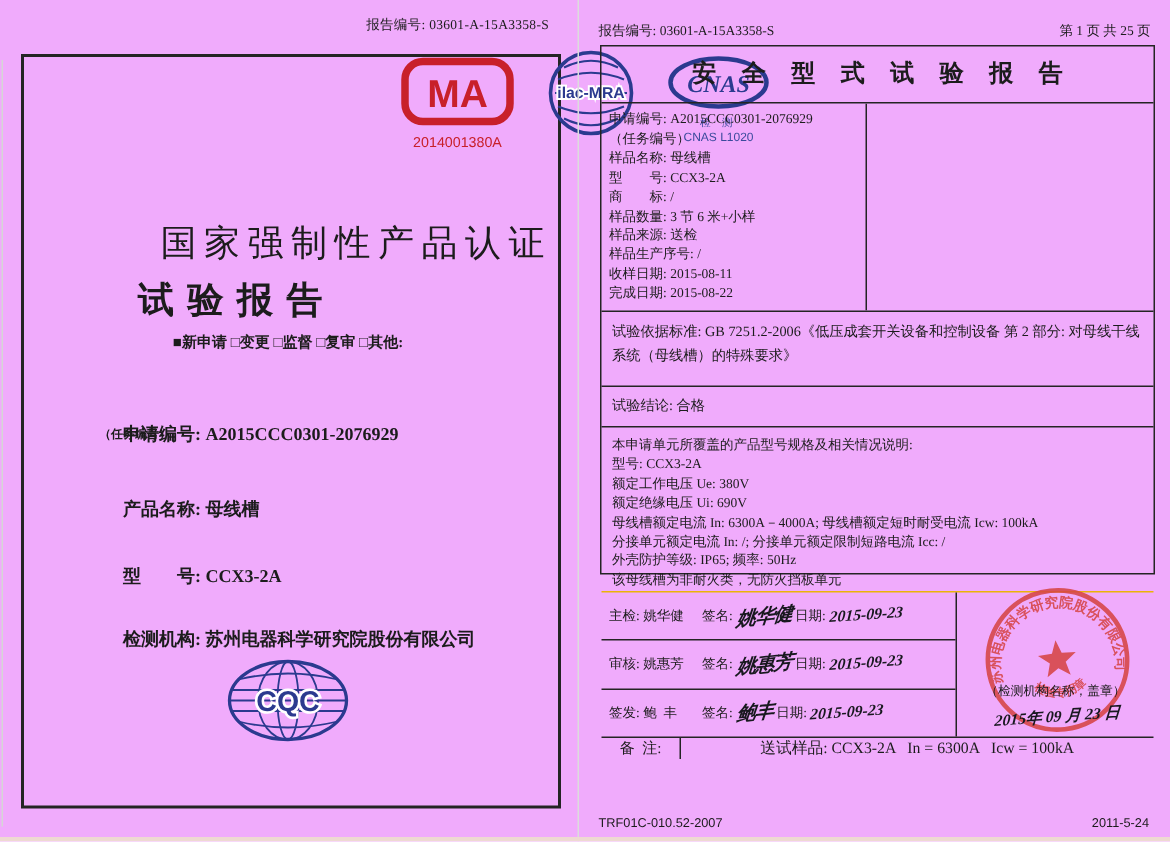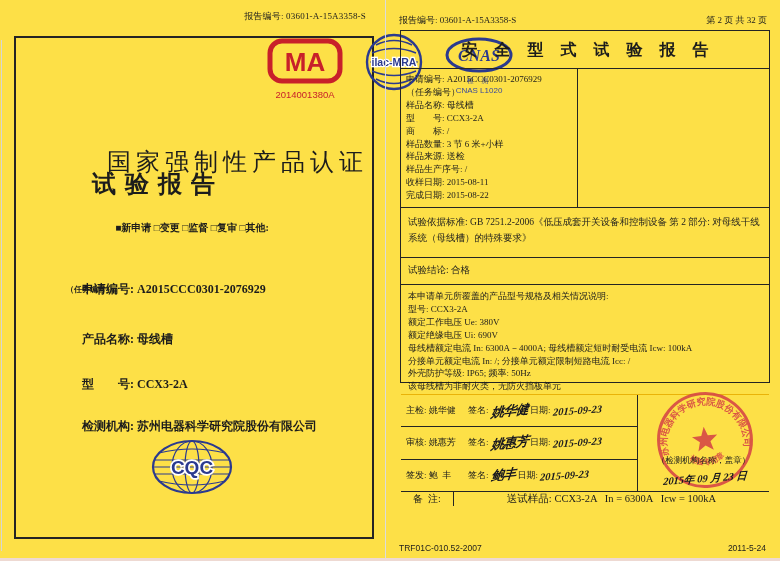--- a/index.html
+++ b/index.html
@@ -1,33 +1,33 @@
 <!DOCTYPE html>
 <html><head>
 <meta charset="utf-8">
 <style>
   html,body{margin:0;padding:0;background:#ffffff;}
-  #canvas{position:relative;width:780px;height:561px;background:#fde047;overflow:hidden;
+  #canvas{position:relative;width:780px;height:561px;background:#f0abfc;overflow:hidden;
           font-family:"Liberation Serif","DejaVu Serif",serif;color:#1c1c1c;}
   
   .page-divider{position:absolute;left:385px;top:0;bottom:0;width:1px;background:#dcdcdc;}
   .scan-left{position:absolute;left:1px;top:40px;bottom:10px;width:1px;background:#d5d5d5;}
   .scan-bottom{position:absolute;left:0;right:0;bottom:0;height:3px;background:#eedAd3;background:#eed9d2;}
 
   
   .l-reportno{position:absolute;top:10px;left:0;width:366px;text-align:right;font-size:9px;letter-spacing:.2px;}
   .l-frame{position:absolute;left:14px;top:36px;width:356px;height:499px;border:2px solid #242424;}
   .l-logos{position:absolute;left:0;right:0;top:30px;display:flex;justify-content:center;align-items:flex-start;gap:20px;}
   .cma-wrap{text-align:center;margin-top:8px;}
   .cma-code{color:#c8202a;font-size:9.5px;font-family:"Liberation Sans",sans-serif;margin-top:1px;}
   .cnas-wrap{text-align:center;margin-top:6px;}
   .cnas-sub1{font-size:7px;color:#3a4a9c;letter-spacing:3px;margin-top:-2px;}
   .cnas-sub2{font-size:8px;color:#3a4a9c;font-family:"Liberation Sans",sans-serif;}
   .l-title1{position:absolute;top:146px;left:6px;width:463px;text-align:center;font-size:24px;font-weight:400;letter-spacing:5px;}
-  .l-title2{position:absolute;top:168px;left:0;width:316px;text-align:center;font-size:24px;font-weight:600;letter-spacing:9px;}
+  .l-title2{position:absolute;top:184px;left:0;width:316px;text-align:center;font-size:24px;font-weight:600;letter-spacing:9px;}
   .l-checks{position:absolute;top:221px;left:0;width:384px;text-align:center;font-size:10px;font-weight:600;white-space:pre;}
   .l-field{position:absolute;left:64px;font-size:12px;font-weight:600;white-space:pre;}
   .l-note{position:absolute;left:66px;font-size:8px;font-weight:600;}
   .l-cqc{position:absolute;top:438px;left:0;width:384px;text-align:center;}
 
   
   .r-reportno{position:absolute;top:14px;left:399px;font-size:9px;}
   .r-pageno{position:absolute;top:14px;right:13px;font-size:9px;}
   .r-table{position:absolute;left:400px;top:30px;width:370px;height:353px;border:1.5px solid #242424;
            display:flex;flex-direction:column;box-sizing:border-box;}
@@ -130,21 +130,21 @@
         <path d="M4,29 H82" fill="none" stroke="#2b3a8f" stroke-width="1.2"></path>
         <path d="M5,36 H81" fill="none" stroke="#2b3a8f" stroke-width="1.2"></path>
         <path d="M10,43 Q43,51 76,43" fill="none" stroke="#2b3a8f" stroke-width="1.2"></path>
         <text x="43" y="36" text-anchor="middle" font-size="19" font-weight="bold" fill="#2b3a8f" stroke="#ffffff" stroke-width="3.4" paint-order="stroke" font-family="Liberation Sans, sans-serif">CQC</text>
       </svg>
     </div>
   </div>
 
   <div>
     <div class="r-reportno">报告编号: 03601-A-15A3358-S</div>
-    <div class="r-pageno">第 2 页 共 32 页</div>
+    <div class="r-pageno">第 1 页 共 25 页</div>
 
     <div class="r-table">
       <div class="r-title">安全型式试验报告</div>
 
       <div class="r-info">
         <div class="r-info-left">申请编号: A2015CCC0301-2076929
 （任务编号）
 样品名称: 母线槽
 型　　号: CCX3-2A
 商　　标: /

